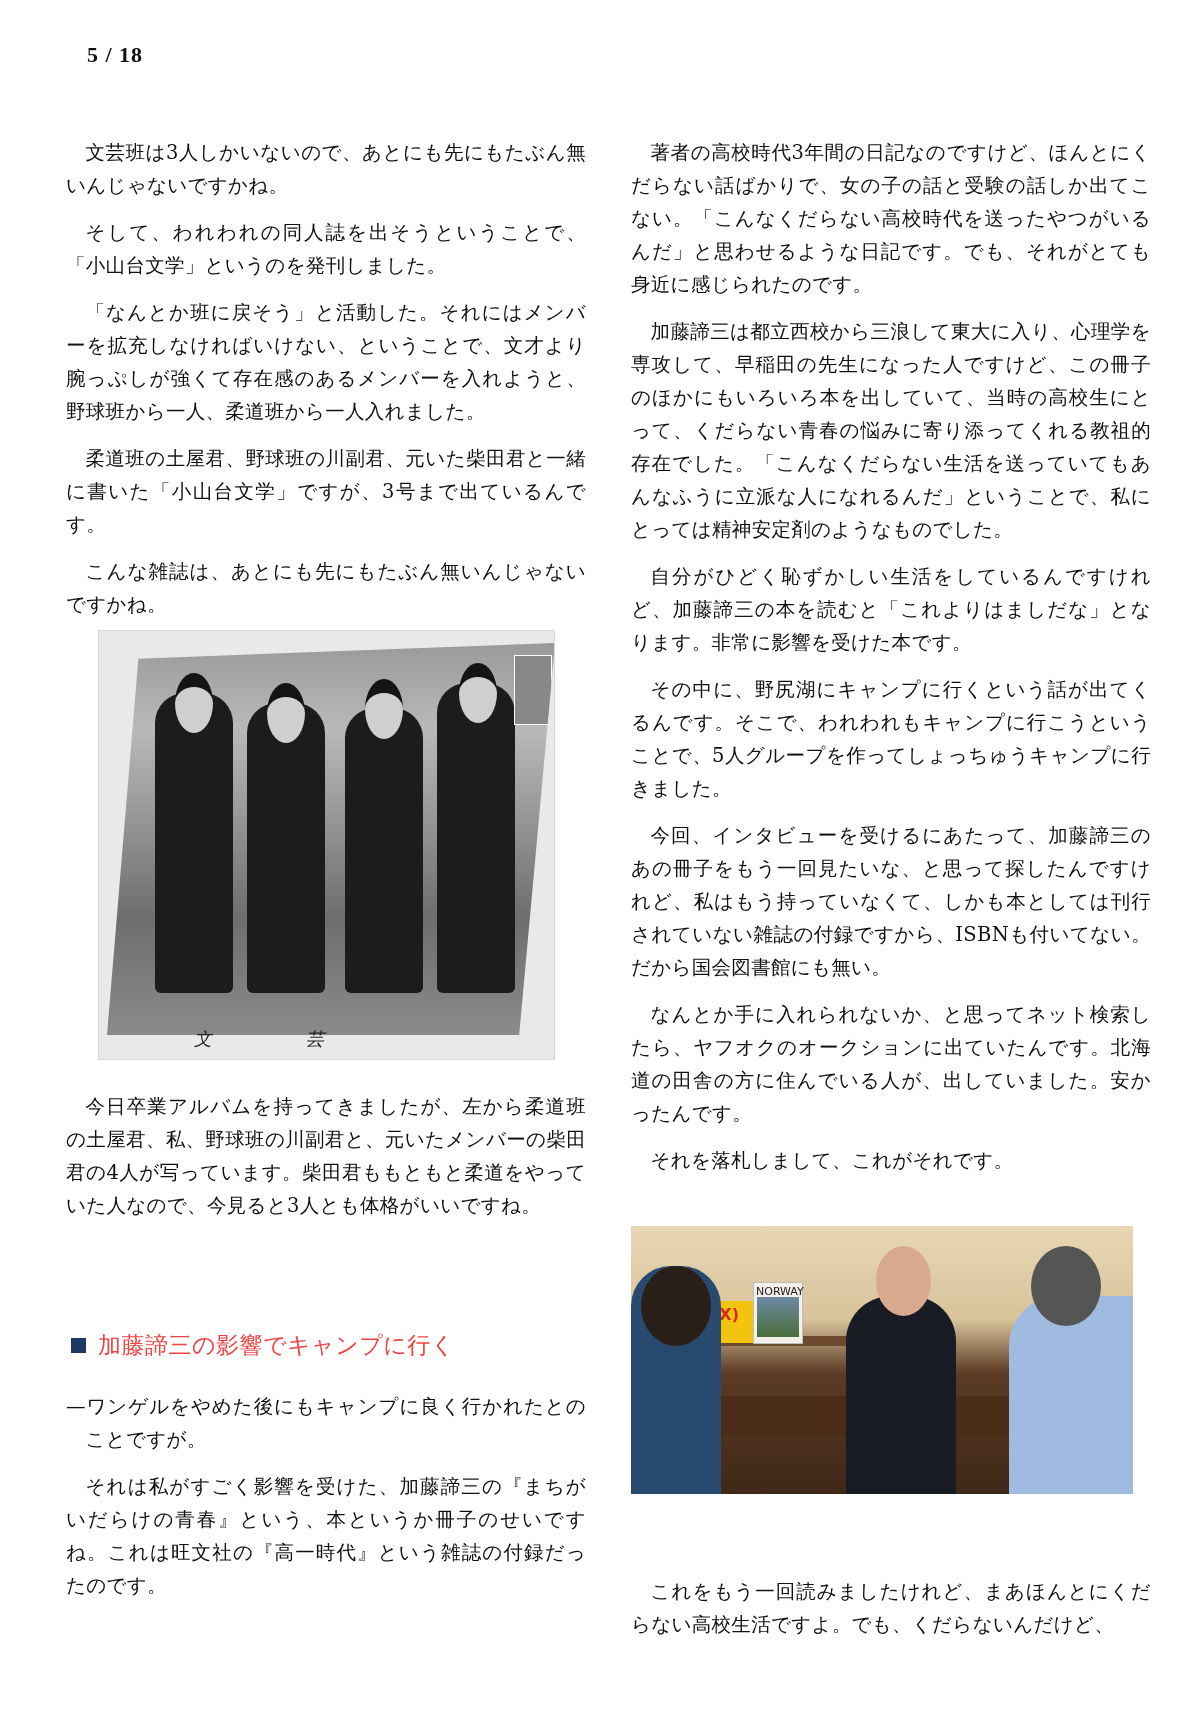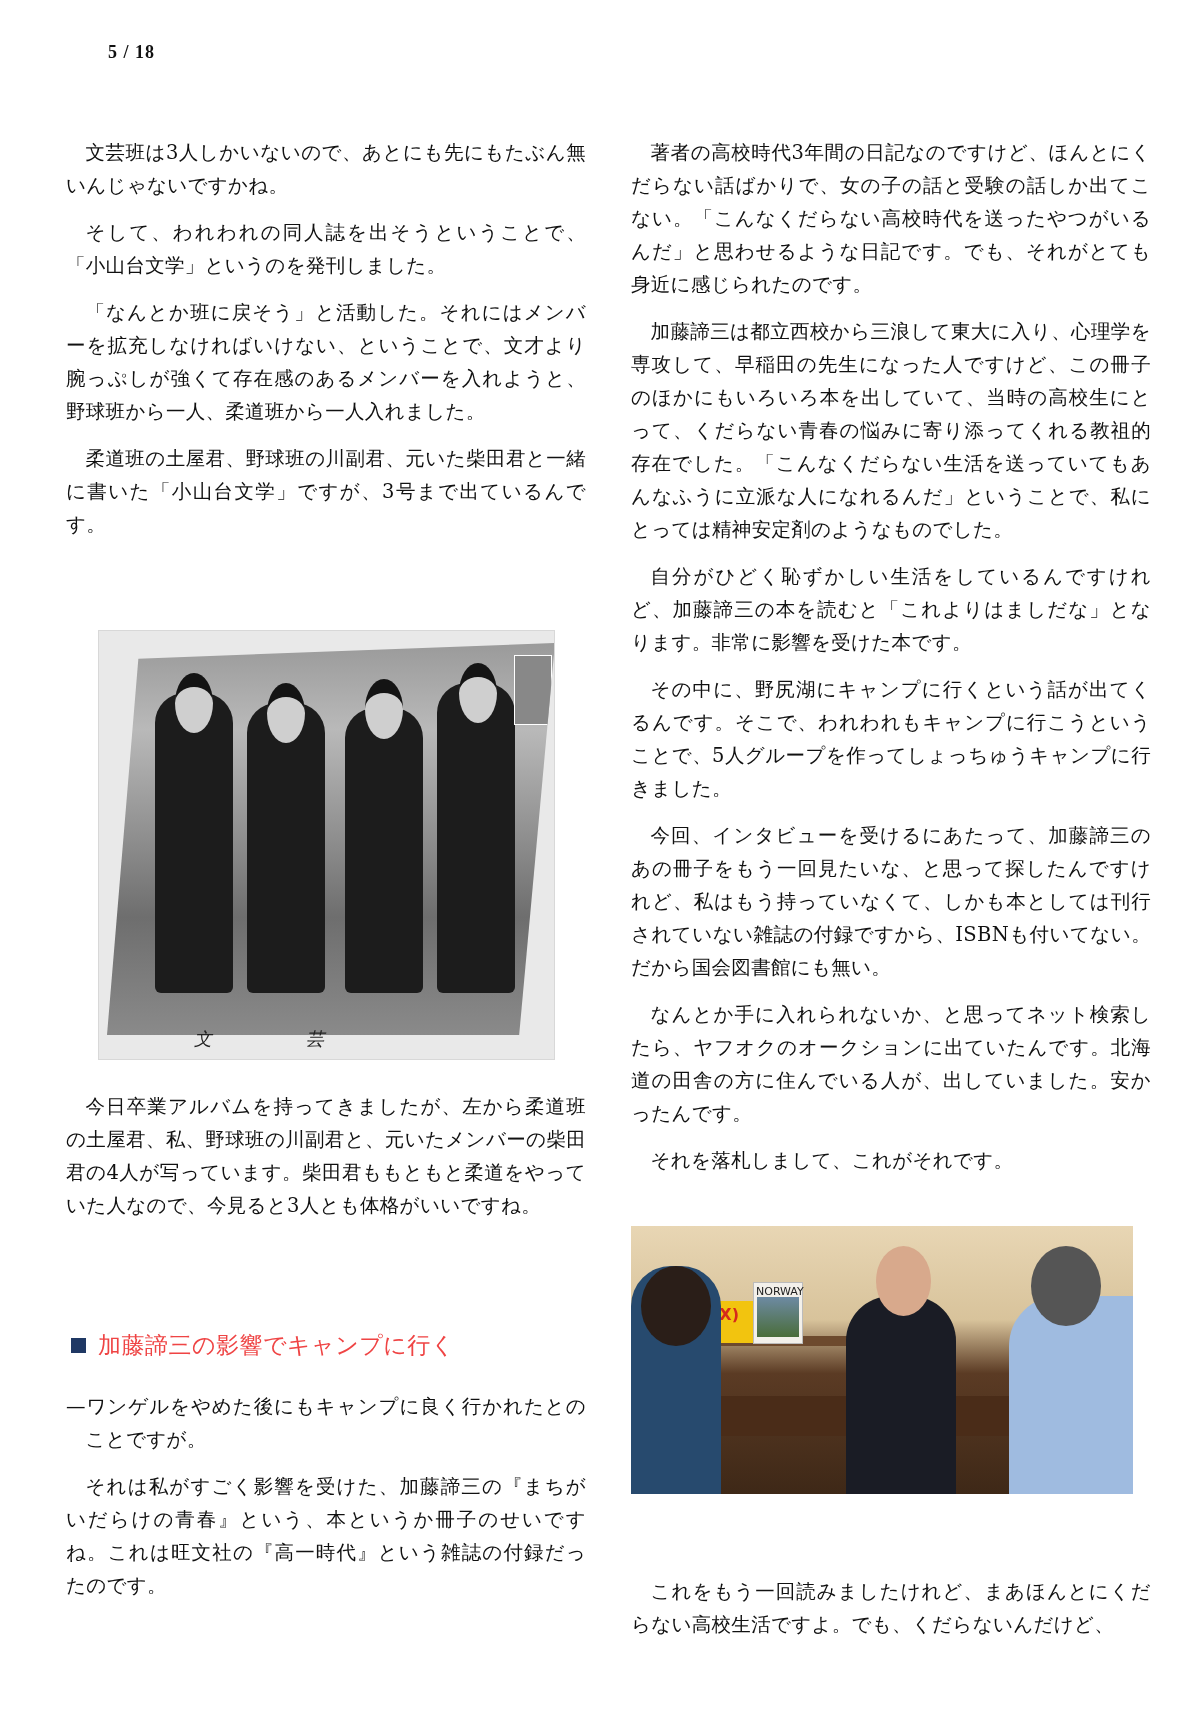--- a/index.html
+++ b/index.html
@@ -2,23 +2,23 @@
 <html><head>
 <meta charset="utf-8">
 <style>
   html, body { margin: 0; padding: 0; background: #ffffff; }
   body {
     width: 1201px; height: 1735px; position: relative; overflow: hidden;
     font-family: "DejaVu Serif", "Liberation Serif", serif;
     color: #111111;
   }
   .page-number {
-    position: absolute; left: 108px; top: 42px;
+    position: absolute; left: 87px; top: 42px;
     font-family: "Liberation Serif", "DejaVu Serif", serif;
-    font-weight: bold; font-size: 18px; letter-spacing: 1px; color: #111;
+    font-weight: bold; font-size: 22px; letter-spacing: 1px; color: #111;
   }
   .col { position: absolute; width: 520px; }
   .col-left { left: 66px; top: 136px; }
   .col-right { left: 631px; top: 136px; }
   .para {
     margin: 0 0 14px 0;
     font-size: 19.5px; line-height: 33px;
     text-indent: 1em; letter-spacing: 0.3px;
     text-align: justify;
   }
@@ -88,20 +88,21 @@
 </head>
 <body>
 
 <div class="page-number">5 / 18</div>
 
 <div class="col col-left">
   <p class="para">文芸班は3人しかいないので、あとにも先にもたぶん無いんじゃないですかね。</p>
   <p class="para">そして、われわれの同人誌を出そうということで、「小山台文学」というのを発刊しました。</p>
   <p class="para">「なんとか班に戻そう」と活動した。それにはメンバーを拡充しなければいけない、ということで、文才より腕っぷしが強くて存在感のあるメンバーを入れようと、野球班から一人、柔道班から一人入れました。</p>
   <p class="para">柔道班の土屋君、野球班の川副君、元いた柴田君と一緒に書いた「小山台文学」ですが、3号まで出ているんです。</p>
+  <p class="para">こんな雑誌は、あとにも先にもたぶん無いんじゃないですかね。</p>
 </div>
 
 <div class="photo photo-yearbook" title="Black-and-white yearbook photo of four high school students in school uniforms">
   <div class="yearbook-frame">
     <div class="person" style="left:48px;height:300px;"></div>
     <div class="head" style="left:68px;top:30px;"></div>
     <div class="person" style="left:140px;height:290px;"></div>
     <div class="head" style="left:160px;top:40px;"></div>
     <div class="person" style="left:238px;height:285px;"></div>
     <div class="head" style="left:258px;top:36px;"></div>

